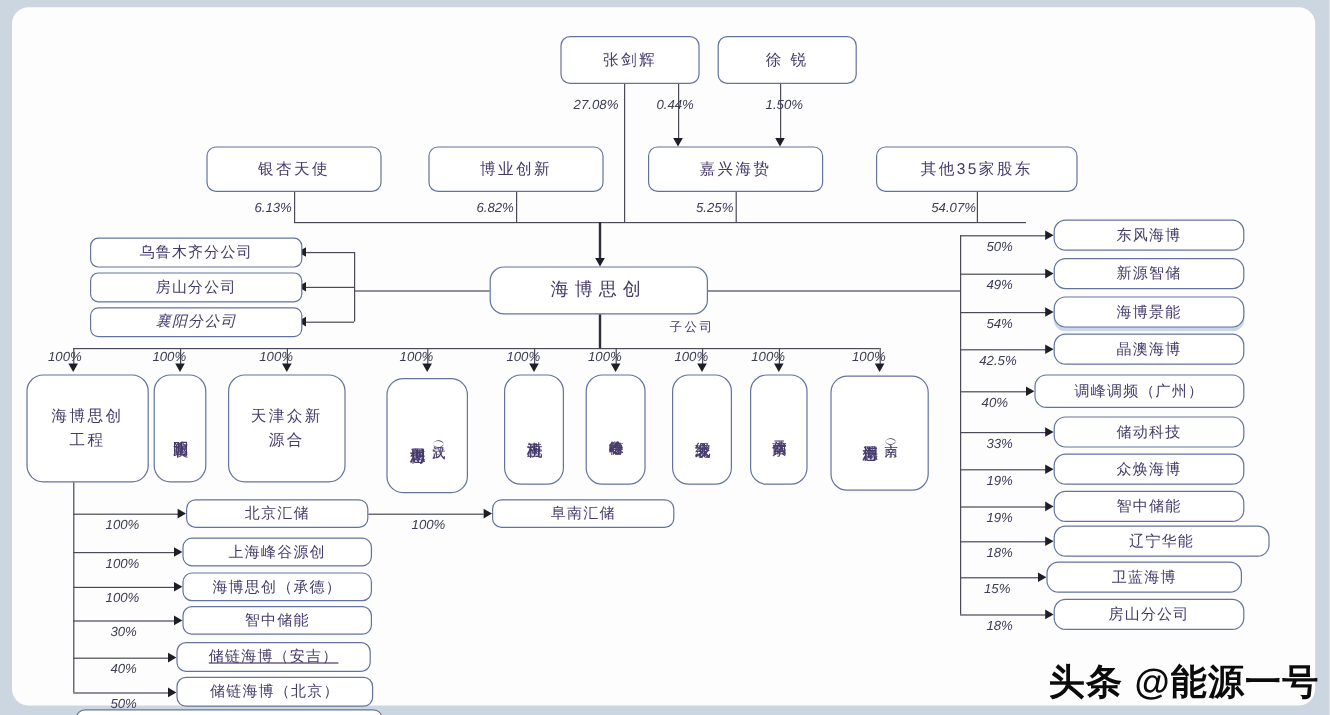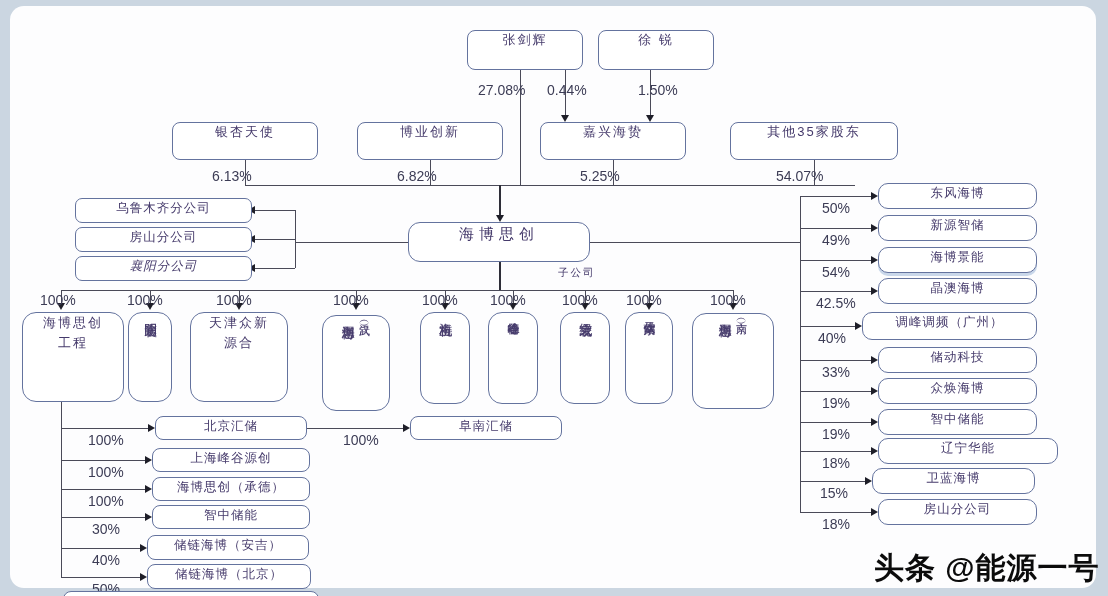--- a/index.html
+++ b/index.html
@@ -8,31 +8,31 @@
     background:#cbd6e1;
     font-family:"Liberation Sans","DejaVu Sans",sans-serif;
   }
   .panel{
     position:absolute;left:10px;top:6px;width:1086px;height:582px;
     background:#fdfdfe;border-radius:14px;
   }
   .box{
     position:absolute;background:#fff;
     border:1.5px solid #64739e;border-radius:8px;
-    color:#453a6b;display:flex;align-items:flex-start;justify-content:center;
+    color:#453a6b;display:flex;align-items:center;justify-content:center;
     text-align:center;font-size:13px;letter-spacing:2px;box-sizing:border-box;
     line-height:1.45;
   }
   .big{border-radius:12px;font-size:15px;letter-spacing:5px;}
   .r14{border-radius:14px;}
   .small{font-size:12.5px;letter-spacing:1px;}
   .wrap2{display:inline-block;width:64px;line-height:1.55;}
   .vt{writing-mode:vertical-lr;text-orientation:upright;letter-spacing:0;line-height:1.1;}
   .vs{writing-mode:vertical-lr;text-orientation:mixed;font-size:11px;letter-spacing:0;margin-left:1px;}
-  .pct{position:absolute;font-size:14px;color:#3c3c55;white-space:nowrap;}
+  .pct{position:absolute;font-size:11px;color:#3c3c55;white-space:nowrap;font-style:italic;}
   .hline{position:absolute;height:1px;background:#4a4a58;}
   .vline{position:absolute;width:1px;background:#4a4a58;}
   .thick{width:2px;background:#2e2e38;}
   .a-d{position:absolute;width:0;height:0;border-left:4px solid transparent;border-right:4px solid transparent;border-top:7px solid #1e1e28;}
   .a-l{position:absolute;width:0;height:0;border-top:4px solid transparent;border-bottom:4px solid transparent;border-right:7px solid #1e1e28;}
   .a-r{position:absolute;width:0;height:0;border-top:4px solid transparent;border-bottom:4px solid transparent;border-left:7px solid #1e1e28;}
   .sublabel{position:absolute;font-size:10.5px;color:#453a6b;letter-spacing:2px;}
   .watermark{position:absolute;left:874px;top:548px;font-size:30px;font-weight:800;color:#0b0b0b;letter-spacing:1px;}
 </style>
 </head>
@@ -191,21 +191,21 @@
   </div>
 <div class="box small" style="left:152px;top:448px;width:158px;height:24px;">
     <span>上海峰谷源创</span>
   </div>
 <div class="box small" style="left:152px;top:477px;width:158px;height:24px;">
     <span>海博思创（承德）</span>
   </div>
 <div class="box small" style="left:152px;top:505px;width:158px;height:24px;">
     <span>智中储能</span>
   </div>
-<div class="box small" style="left:147px;top:535px;width:162px;height:25px;">
+<div class="box small" style="left:147px;top:535px;width:162px;height:25px;text-decoration:underline;">
     <span>储链海博（安吉）</span>
   </div>
 <div class="box small" style="left:147px;top:564px;width:164px;height:25px;">
     <span>储链海博（北京）</span>
   </div>
 <div class="box small" style="left:63px;top:591px;width:256px;height:16px;"></div>
 
 <div class="hline" style="left:307px;top:428px;width:96px;"></div>
 <div class="a-r" style="left:403px;top:424px;"></div>
 <div class="pct" style="left:343px;top:432px;">100%</div>

